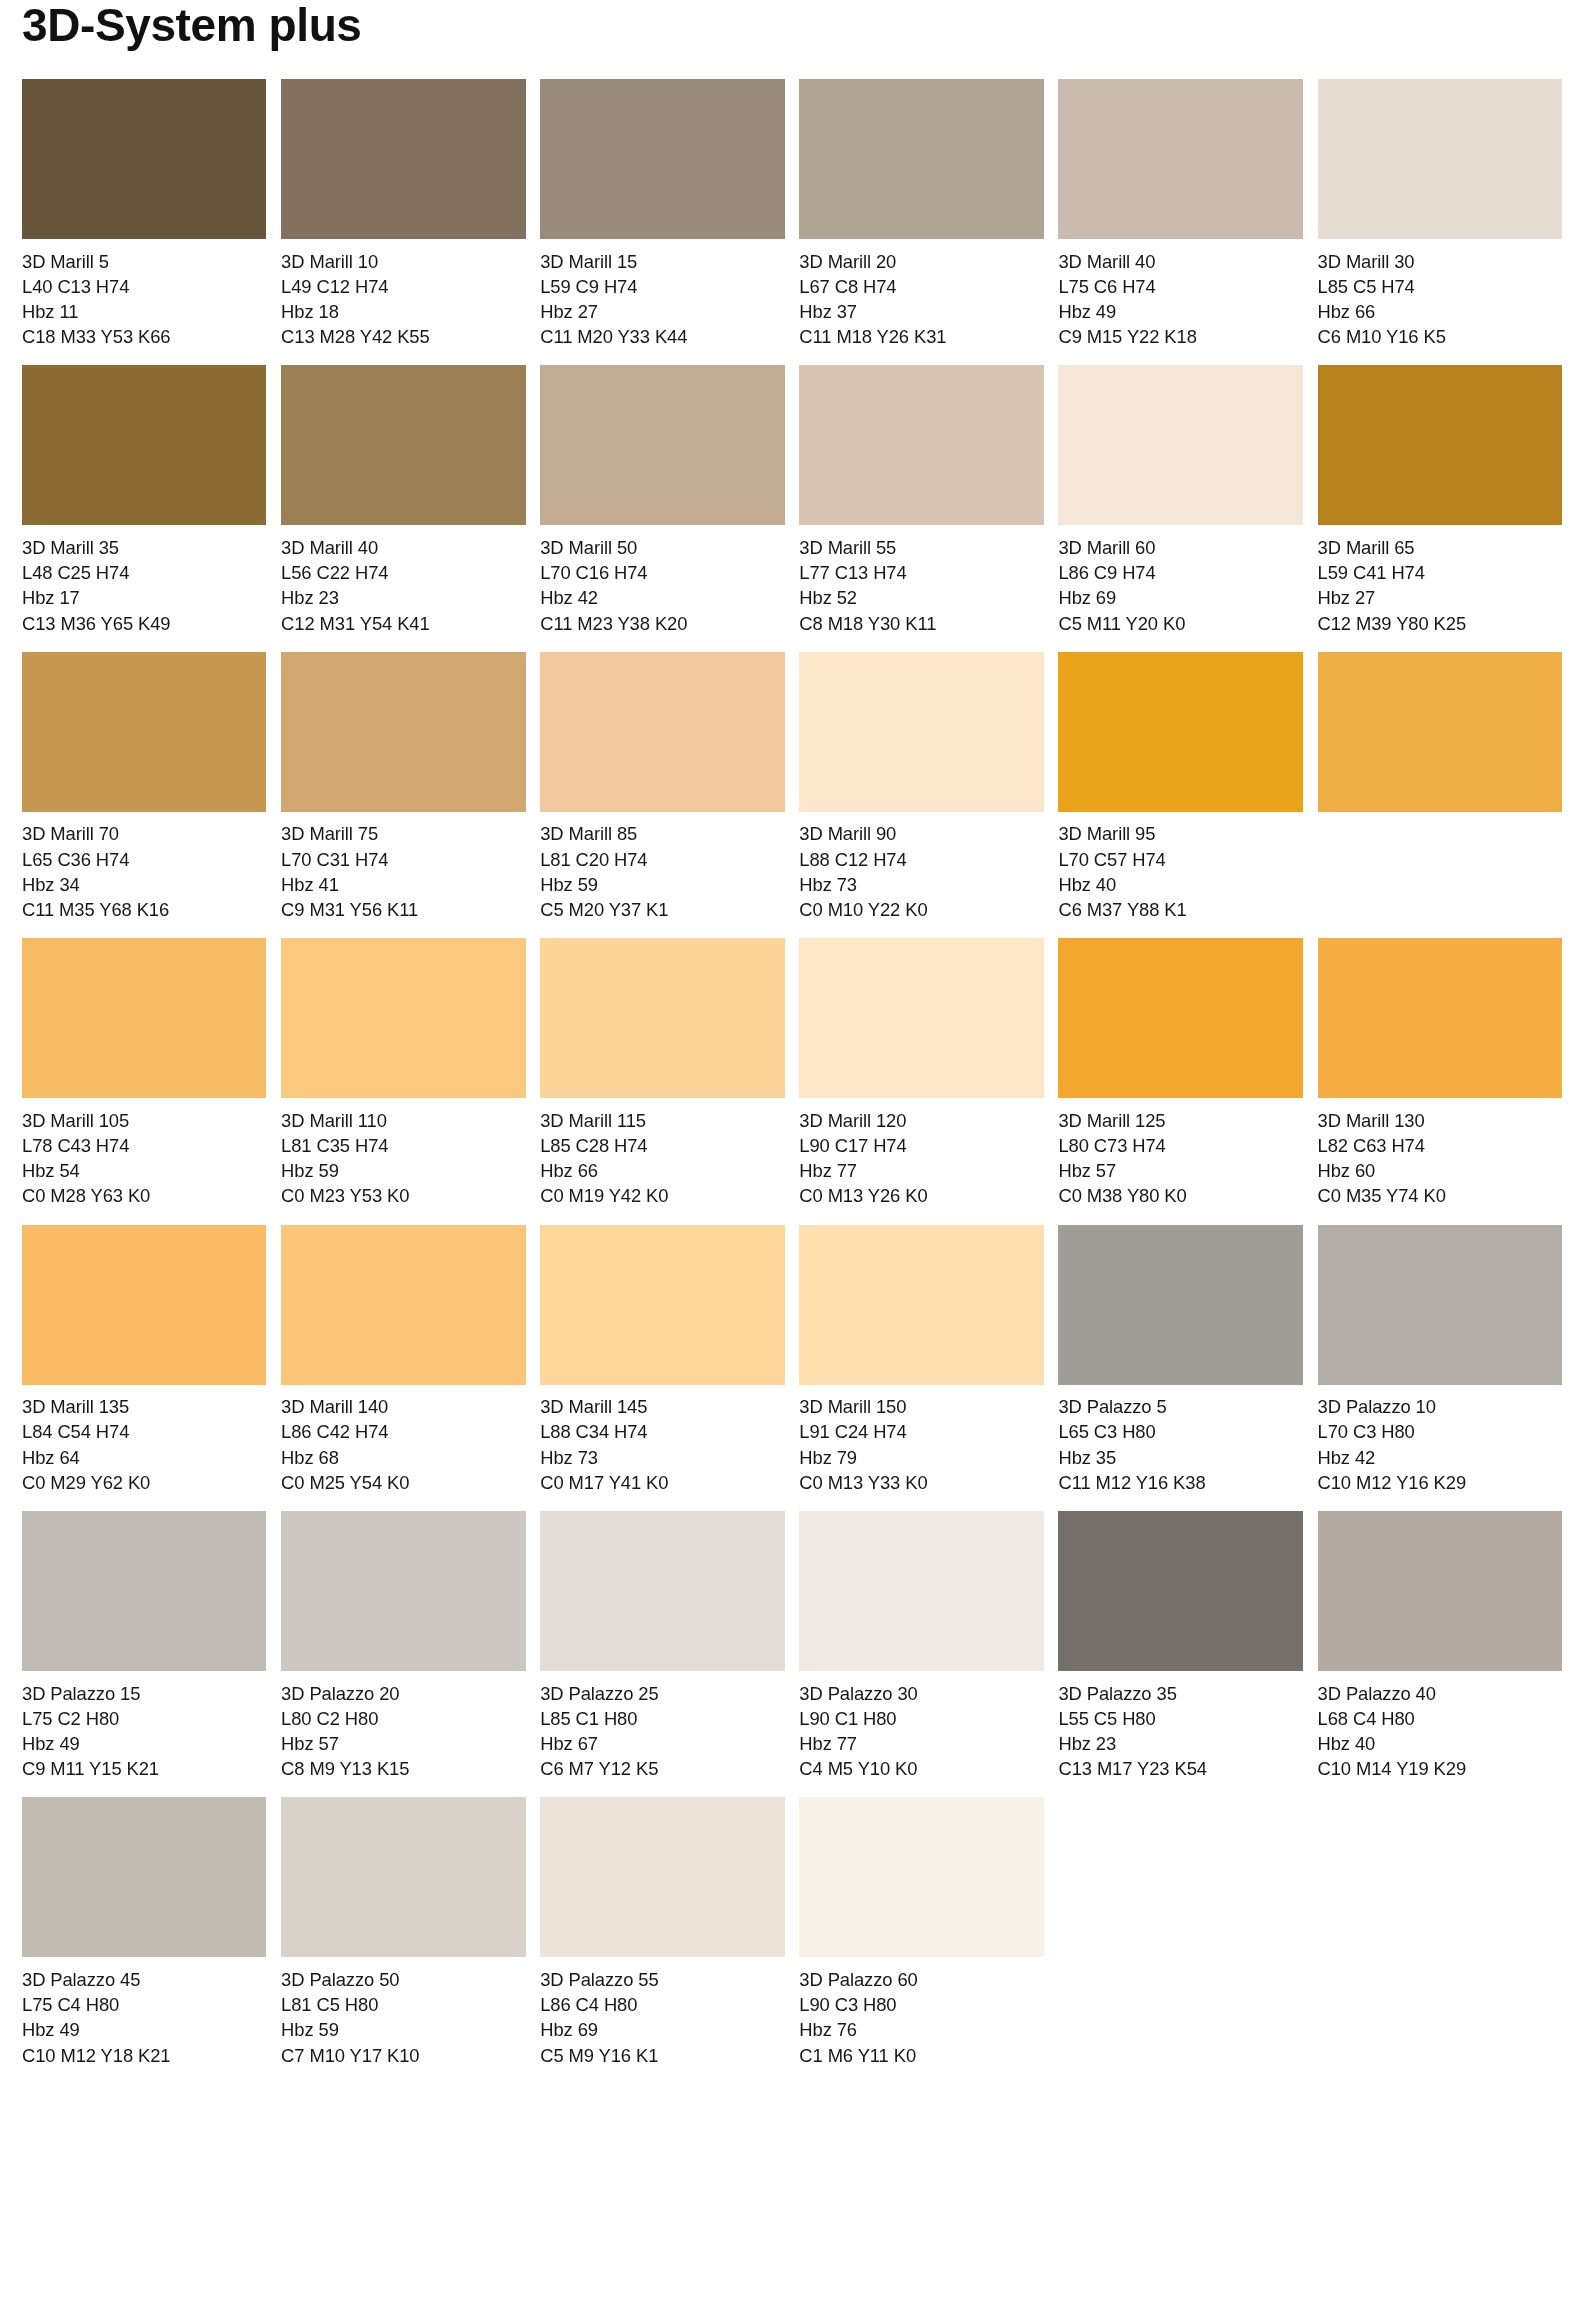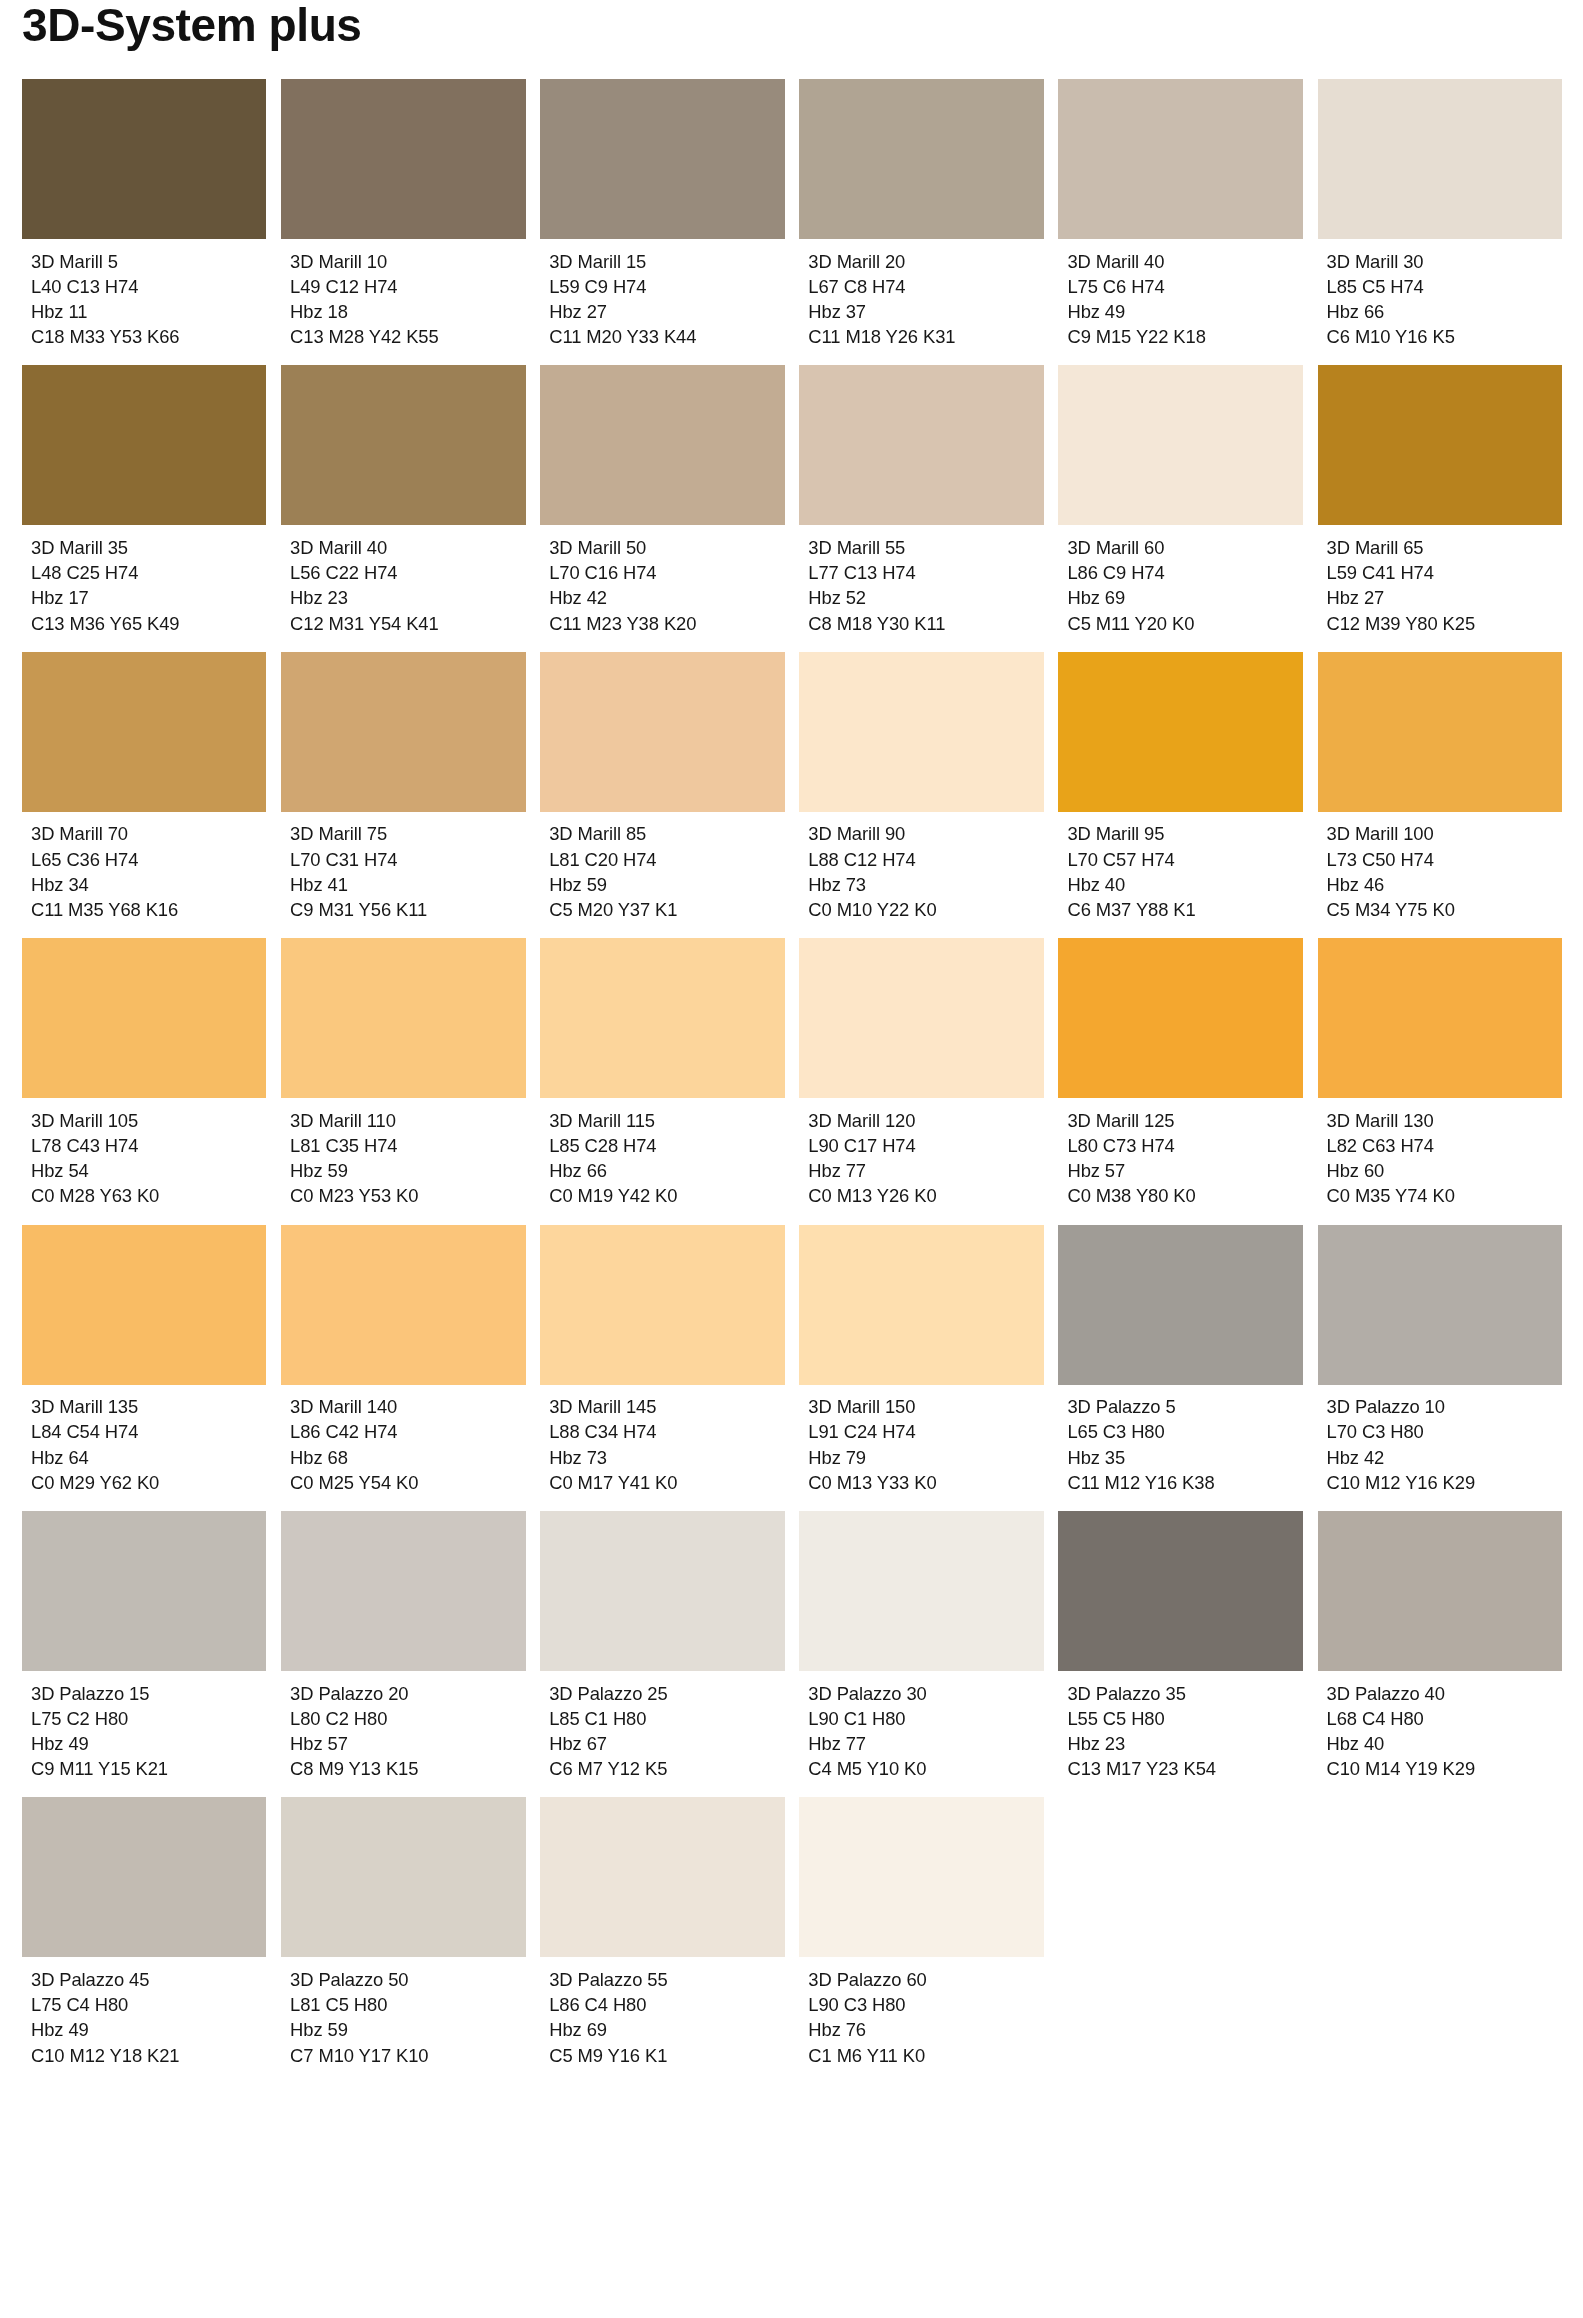--- a/index.html
+++ b/index.html
@@ -45,21 +45,20 @@
     width: 100%;
     height: 160px;
     display: block;
   }
   .swatch-labels {
     padding-top: 9.6px;
     font-size: 18.4px;
     line-height: 1.37;
     color: #171717;
     letter-spacing: -0.1px;
-    margin-left: 9px;
   }
   .swatch-labels .lbl {
     display: block;
     white-space: nowrap;
   }
 </style>
 </head>
 <body>
 
 <div class="page">
@@ -215,26 +214,20 @@
         <div class="swatch-chip" style="background-color: rgb(232, 163, 25);"></div>
         <div class="swatch-labels">
           <span class="lbl">3D Marill 95</span>
           <span class="lbl">L70 C57 H74</span>
           <span class="lbl">Hbz 40</span>
           <span class="lbl">C6 M37 Y88 K1</span>
         </div>
       </div>
       <div class="swatch-cell">
         <div class="swatch-chip" style="background-color: rgb(238, 173, 69);"></div>
-        <div class="swatch-labels">
-          <span class="lbl">3D Marill 100</span>
-          <span class="lbl">L73 C50 H74</span>
-          <span class="lbl">Hbz 46</span>
-          <span class="lbl">C5 M34 Y75 K0</span>
-        </div>
       </div>
       <div class="swatch-cell">
         <div class="swatch-chip" style="background-color: rgb(247, 188, 99);"></div>
         <div class="swatch-labels">
           <span class="lbl">3D Marill 105</span>
           <span class="lbl">L78 C43 H74</span>
           <span class="lbl">Hbz 54</span>
           <span class="lbl">C0 M28 Y63 K0</span>
         </div>
       </div>

